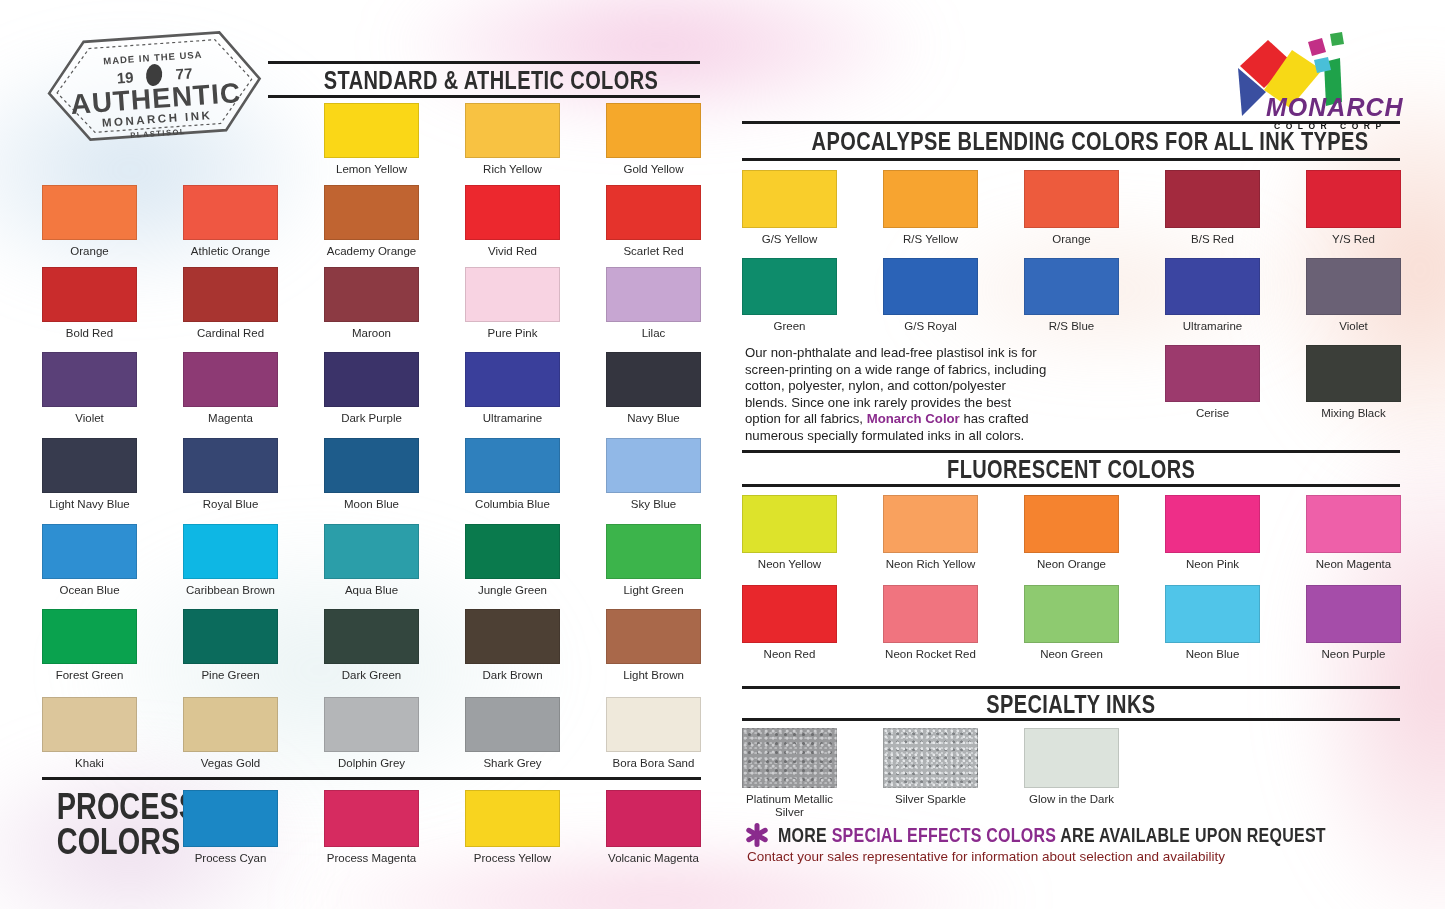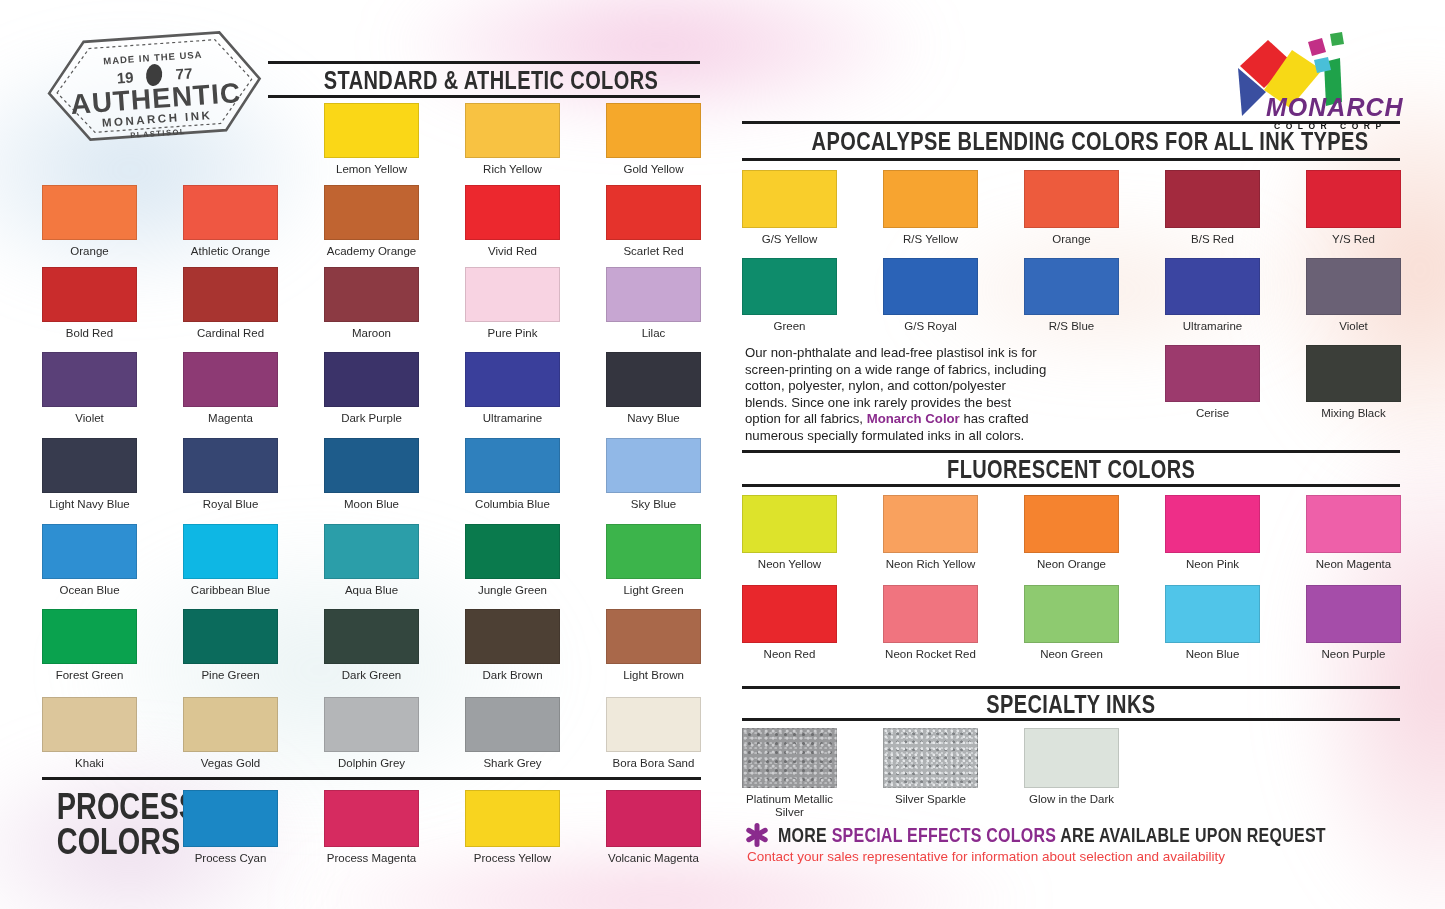--- a/index.html
+++ b/index.html
@@ -47,21 +47,21 @@
   
   .process-title{position:absolute;left:26px;top:789px;width:140px;text-align:right;
     font-weight:700;font-size:37px;line-height:.95;color:#2e2e2e;
     transform:scaleX(.78);transform-origin:100% 50%;}
   
   .para{position:absolute;left:745px;top:345px;width:302px;font-size:13.2px;line-height:1.25;color:#222;}
   .purple{color:#8A2B8D;font-weight:700;}
   
   .footnote-head{position:absolute;left:744px;top:822px;display:flex;align-items:center;gap:8px;}
   .footnote-head .txt{font-weight:700;font-size:20px;color:#2d2d2d;transform:scaleX(.8);transform-origin:0 50%;white-space:nowrap;letter-spacing:.3px;}
-  .footnote-sub{position:absolute;left:747px;top:849px;font-size:13.5px;color:#ef4444;}
+  .footnote-sub{position:absolute;left:747px;top:849px;font-size:13.5px;color:#7f1d1d;}
   svg text{font-family:"Liberation Sans",sans-serif;}
 </style>
 </head>
 <body>
 
 <div class="page">
 
   <div class="wisp w1"></div>
   <div class="wisp w2"></div>
   <div class="wisp w3"></div>
@@ -205,21 +205,21 @@
         <div class="slabel">Sky Blue</div>
       </div>
     </div>
   <div class="srow" style="left:42px;top:524px;">
       <div class="cell">
         <div class="sw" style="background: rgb(46, 143, 210);"></div>
         <div class="slabel">Ocean Blue</div>
       </div>
       <div class="cell">
         <div class="sw" style="background: rgb(14, 183, 228);"></div>
-        <div class="slabel">Caribbean Blue</div>
+        <div class="slabel">Caribbean Brown</div>
       </div>
       <div class="cell">
         <div class="sw" style="background: rgb(43, 158, 169);"></div>
         <div class="slabel">Aqua Blue</div>
       </div>
       <div class="cell">
         <div class="sw" style="background: rgb(10, 122, 77);"></div>
         <div class="slabel">Jungle Green</div>
       </div>
       <div class="cell">

